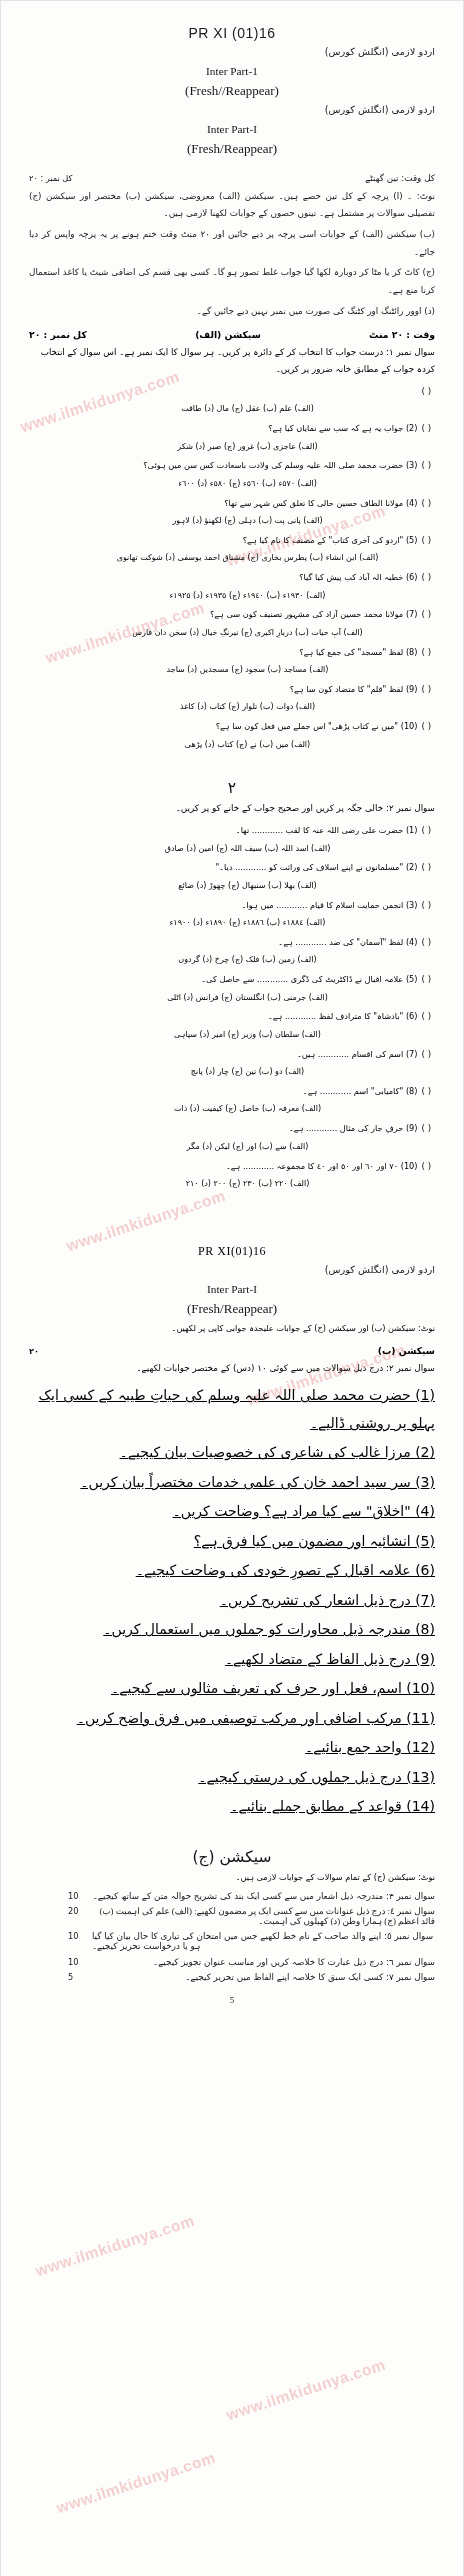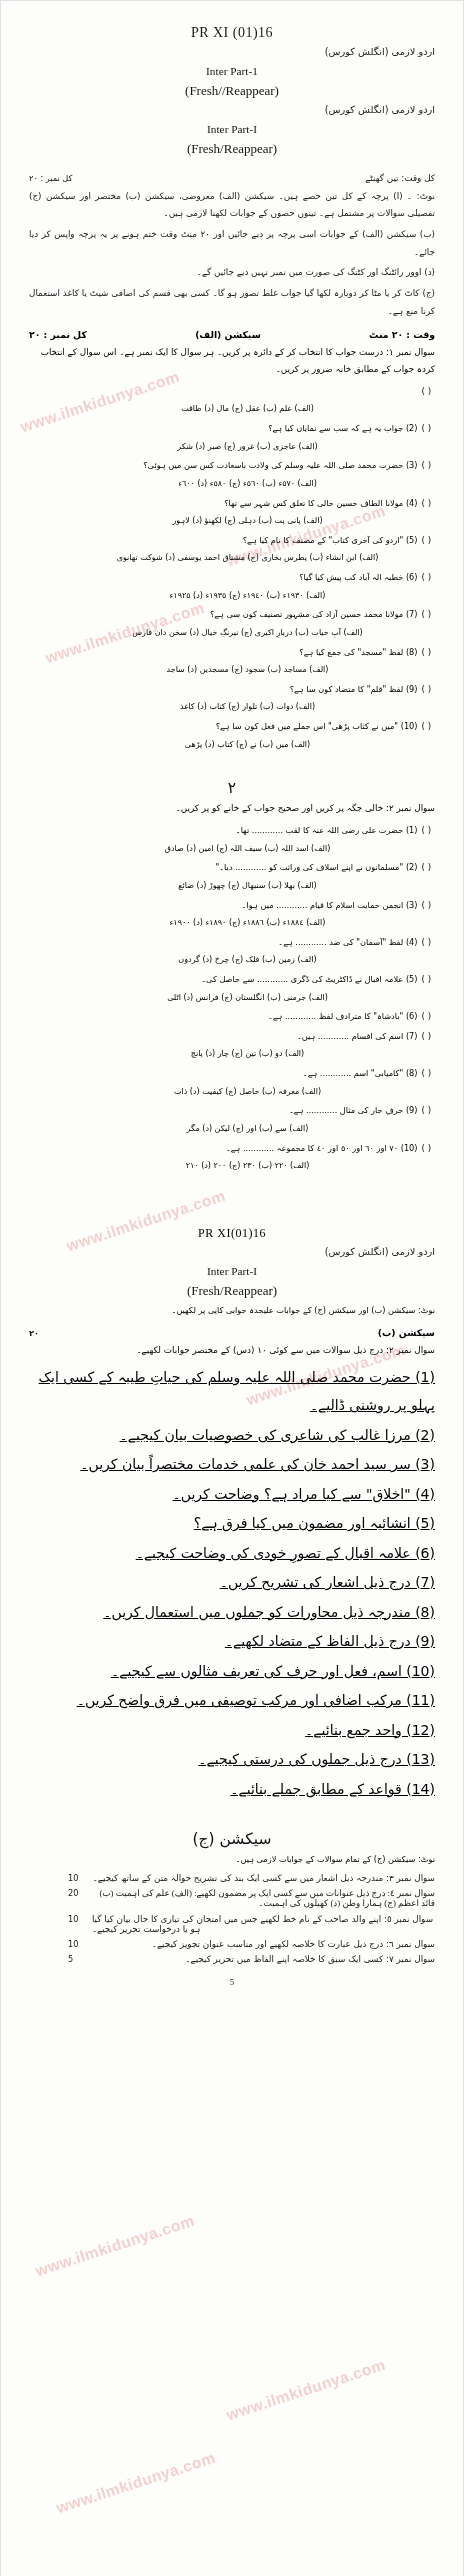--- a/index.html
+++ b/index.html
@@ -39,21 +39,21 @@
     box-sizing: border-box;
     z-index: 3;
   }
   .center { text-align: center; }
   .rtl {
     direction: rtl;
     text-align: right;
     font-family: "DejaVu Sans", sans-serif;
   }
   .hdr-title {
-    font-family: Liberation Serif, serif;
+    font-family: Liberation Sans, sans-serif;
     font-size: 14px;
     letter-spacing: 0.5px;
     color: #1a1a1a;
     margin: 3.1px 0 5.2px 0;
   }
   .sub-ur {
     font-size: 9.8px;
     color: #1c1c1c;
     margin: 4.6px 0;
     direction: rtl;
@@ -208,22 +208,22 @@
 
     <div class="spacer-s"></div>
 
     <div class="rowline">
       <span>کل وقت: تین گھنٹے</span>
       <span class="marks">کل نمبر : ٢٠</span>
     </div>
 
     <div class="para">نوٹ: ۔ (ا) پرچہ کے کل تین حصے ہیں۔ سیکشن (الف) معروضی، سیکشن (ب) مختصر اور سیکشن (ج) تفصیلی سوالات پر مشتمل ہے۔ تینوں حصوں کے جوابات لکھنا لازمی ہیں۔</div>
     <div class="para">(ب) سیکشن (الف) کے جوابات اسی پرچہ پر دیے جائیں اور ٢٠ منٹ وقت ختم ہونے پر یہ پرچہ واپس کر دیا جائے۔</div>
+    <div class="para">(ج) کاٹ کر یا مٹا کر دوبارہ لکھا گیا جواب غلط تصور ہو گا۔ کسی بھی قسم کی اضافی شیٹ یا کاغذ استعمال کرنا منع ہے۔</div>
     <div class="para">(د) اوور رائٹنگ اور کٹنگ کی صورت میں نمبر نہیں دیے جائیں گے۔</div>
-    <div class="para">(ج) کاٹ کر یا مٹا کر دوبارہ لکھا گیا جواب غلط تصور ہو گا۔ کسی بھی قسم کی اضافی شیٹ یا کاغذ استعمال کرنا منع ہے۔</div>
 
     <div class="sec-head">
       <span>وقت : ٢٠ منٹ</span>
       <span>سیکشن (الف)</span>
       <span>کل نمبر : ٢٠</span>
     </div>
 
     <div class="q-line">
       <span>سوال نمبر ١:</span>
       <span>درست جواب کا انتخاب کر کے دائرہ پر کریں۔ ہر سوال کا ایک نمبر ہے۔ اس سوال کے انتخاب کردہ جواب کے مطابق خانہ ضرور پر کریں۔</span>
@@ -329,20 +329,21 @@
       <div class="mcq">
         <span class="paren">(   )</span>
         <span class="stem"><span>(5)</span> <span>علامہ اقبال نے ڈاکٹریٹ کی ڈگری ............ سے حاصل کی۔</span></span>
       </div>
       <div class="mcq-opts">(الف) جرمنی    (ب) انگلستان    (ج) فرانس    (د) اٹلی</div>
 
       <div class="mcq">
         <span class="paren">(   )</span>
         <span class="stem"><span>(6)</span> <span>"بادشاہ" کا مترادف لفظ ............ ہے۔</span></span>
       </div>
+      <div class="mcq-opts">(الف) سلطان    (ب) وزیر    (ج) امیر    (د) سپاہی</div>
 
       <div class="mcq">
         <span class="paren">(   )</span>
         <span class="stem"><span>(7)</span> <span>اسم کی اقسام ............ ہیں۔</span></span>
       </div>
       <div class="mcq-opts">(الف) دو    (ب) تین    (ج) چار    (د) پانچ</div>
 
       <div class="mcq">
         <span class="paren">(   )</span>
         <span class="stem"><span>(8)</span> <span>"کامیابی" اسم ............ ہے۔</span></span>
@@ -427,21 +428,21 @@
       <span style="flex:1; text-align:left; padding-left:10.3px;">
         <span>سوال نمبر ٥:</span>
         <span>اپنے والد صاحب کے نام خط لکھیے جس میں امتحان کی تیاری کا حال بیان کیا گیا ہو یا درخواست تحریر کیجیے۔</span>
       </span>
       <span class="mark-inline">10</span>
     </div>
 
     <div class="rowline">
       <span style="flex:1; text-align:right; padding-left:10.3px;">
         <span>سوال نمبر ٦:</span>
-        <span>درج ذیل عبارت کا خلاصہ لکھیے اور مناسب عنوان تجویز کیجیے۔</span>
+        <span>درج ذیل عبارت کا خلاصہ کریں اور مناسب عنوان تجویز کیجیے۔</span>
       </span>
       <span class="mark-inline">10</span>
     </div>
 
     <div class="rowline">
       <span style="flex:1; text-align:right; padding-left:10.3px;">
         <span>سوال نمبر ٧:</span>
         <span>کسی ایک سبق کا خلاصہ اپنے الفاظ میں تحریر کیجیے۔</span>
       </span>
       <span class="mark-inline">5</span>

